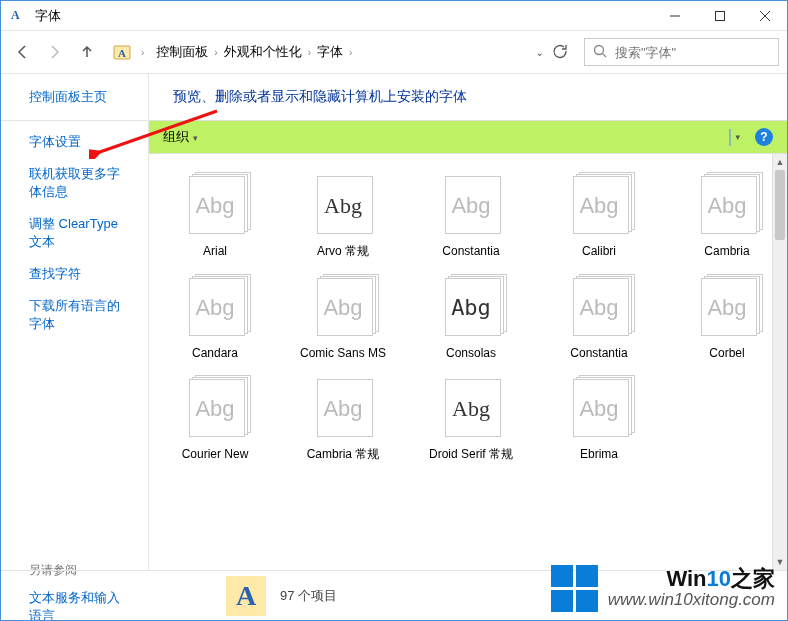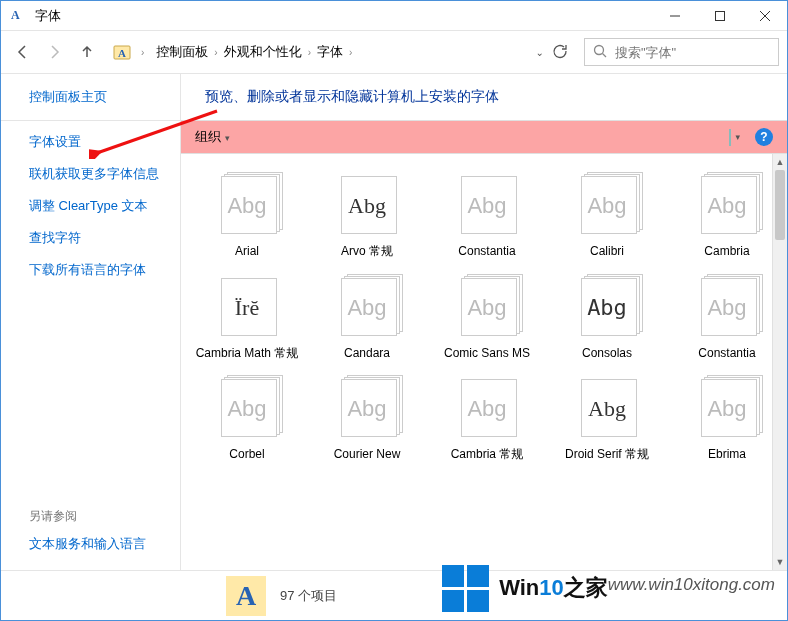--- a/index.html
+++ b/index.html
@@ -107,21 +107,21 @@
     display: flex; flex-direction: column;
     position: relative;
   }
   .heading {
     color: #003399;
     font-size: 14px;
     padding: 14px 20px 14px 24px;
   }
   .toolbar {
     height: 34px;
-    background: #fca5a5;
+    background: #bef264;
     border-top: 1px solid #e0e0e0;
     border-bottom: 1px solid #e0e0e0;
     display: flex; align-items: center;
     padding: 0 14px;
     font-size: 13px;
   }
   .toolbar .left { flex: 1; display: flex; align-items: center; }
   .toolbar .right { display: flex; align-items: center; gap: 10px; }
   .tb-drop::after { content: "▾"; font-size: 9px; margin-left: 4px; color: #555;}
   .view-ico {
@@ -133,21 +133,21 @@
     width: 18px; height: 18px; border-radius: 50%;
     background: #2080e0; color: #fff; font-weight: bold;
     display: flex; align-items: center; justify-content: center;
     font-size: 12px;
   }
 
   .grid-wrap { flex: 1; overflow: hidden; position: relative; }
   .grid {
     display: grid;
     grid-template-columns: repeat(5, 112px);
-    gap: 6px 8px;
+    gap: 6px 16px;
     padding: 10px 4px 10px 10px;
     justify-content: space-between;
   }
   .font-item {
     display: flex; flex-direction: column; align-items: center;
     padding-top: 4px;
   }
   .preview {
     width: 80px; height: 72px;
     position: relative;
@@ -211,21 +211,21 @@
     position: absolute;
     right: 12px; bottom: 8px;
     display: flex; align-items: center;
     z-index: 30;
   }
   .watermark .sq {
     display: grid; grid-template-columns: 22px 22px; grid-template-rows: 22px 22px; gap: 3px;
     margin-right: 10px;
   }
   .watermark .sq div { background: #0a7dd8; }
-  .watermark .txt { display:flex; flex-direction:row; line-height:1.1;}
+  .watermark .txt { display:flex; flex-direction:column; line-height:1.1;align-items:flex-end;}
   .watermark .t1 { font-size: 22px; font-weight: 700; }
   .watermark .t1 .w { color:#111;}
   .watermark .t1 .n { color:#0a7dd8;}
   .watermark .t2 { font-size: 17px; color:#555;font-style:italic;}
 
   .sep-line { height:1px; background:#e5e5e5; margin: 0 -18px 12px -28px;}
 </style>
 </head>
 <body>
 
@@ -372,27 +372,20 @@
           <div class="font-item">
             <div class="preview dim">
               <div class="sheet s1"></div>
               <div class="sheet s2"></div>
               <div class="sheet s3"></div>
               <span class="glyph" style="font-family: sans-serif;">Abg</span>
             </div>
             <div class="font-label">Cambria</div>
           </div>
           <div class="font-item">
-            <div class="preview">
-              <div class="sheet s3"></div>
-              <span class="glyph" style="font-family: &quot;Times New Roman&quot;, serif;">Ïrĕ</span>
-            </div>
-            <div class="font-label">Cambria Math 常规</div>
-          </div>
-          <div class="font-item">
             <div class="preview dim">
               <div class="sheet s1"></div>
               <div class="sheet s2"></div>
               <div class="sheet s3"></div>
               <span class="glyph" style="font-family: sans-serif;">Abg</span>
             </div>
             <div class="font-label">Candara</div>
           </div>
           <div class="font-item">
             <div class="preview dim">

